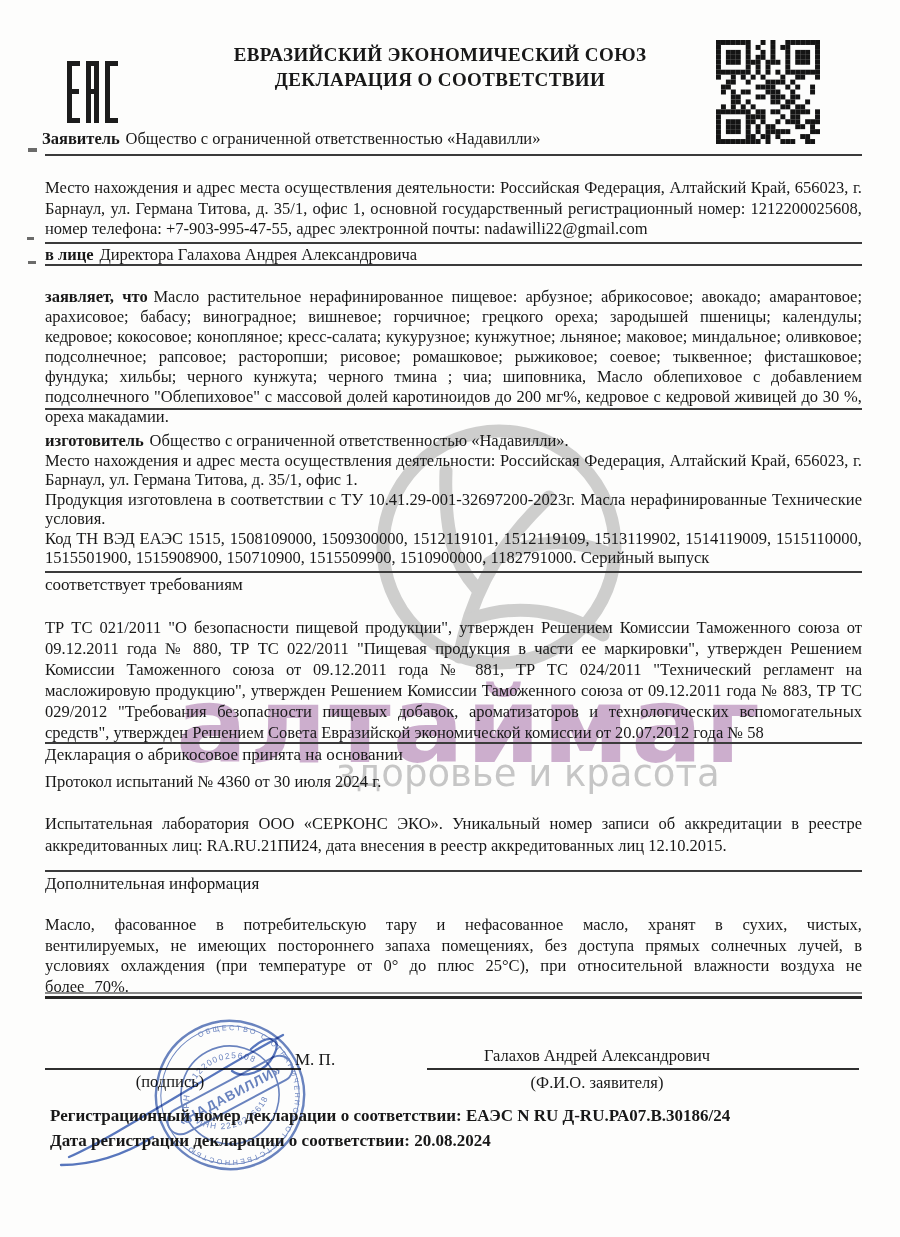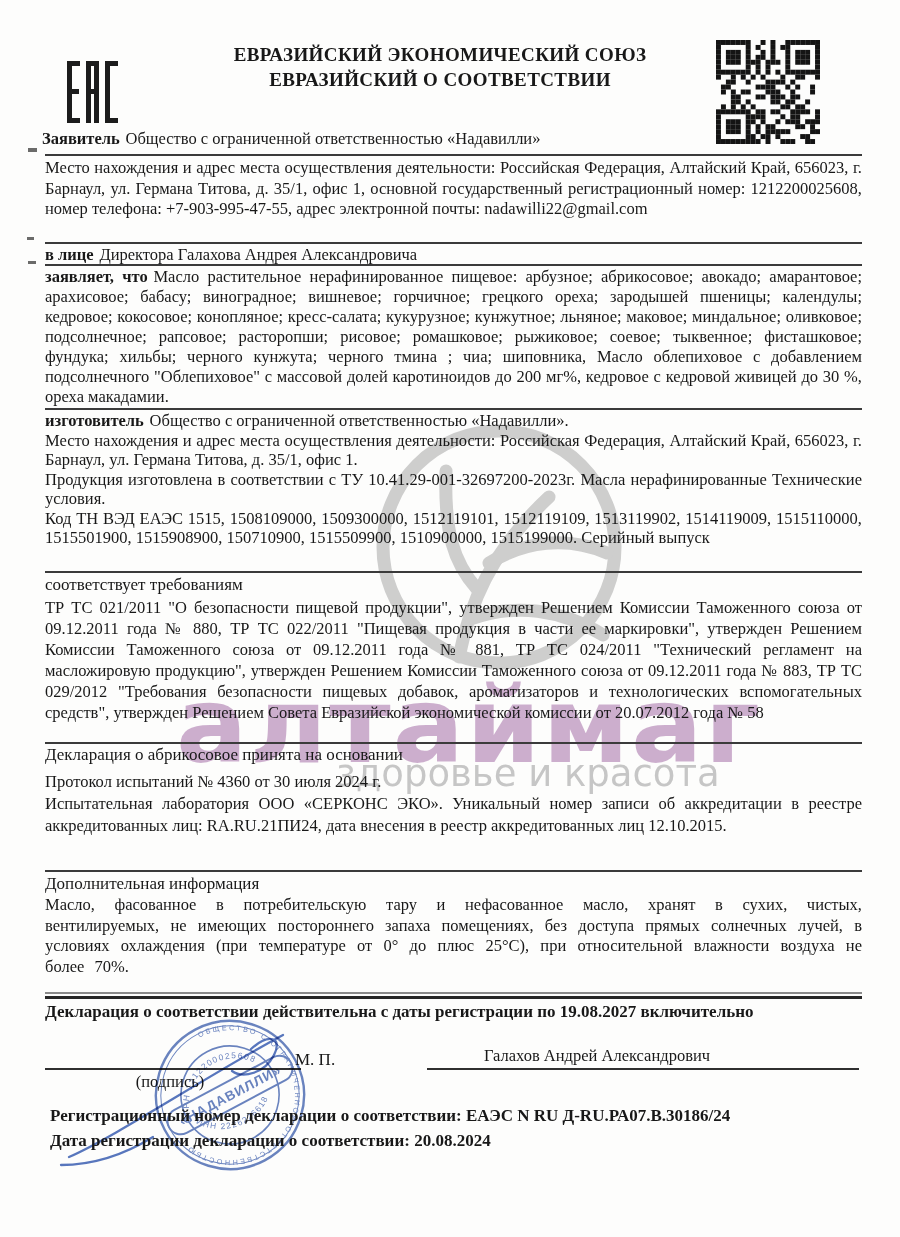--- a/index.html
+++ b/index.html
@@ -2,21 +2,21 @@
 <html><head>
 <meta charset="utf-8">
 <style>
   html,body{margin:0;padding:0;background:#ffffff;}
   .page{position:relative;width:900px;height:1237px;background:#fdfdfc;overflow:hidden;
         font-family:"Liberation Serif","DejaVu Serif",serif;color:#181818;}
   .abs{position:absolute;}
   .hdr-title{left:150px;top:42px;width:580px;text-align:center;font-weight:bold;
              font-size:19px;line-height:25px;letter-spacing:.4px;}
   .para{margin:0;text-align:justify;font-size:16.5px;}
-  .clip{overflow:hidden;}
+  .clip{overflow:hidden;margin-top:20px;}
   .lbl{font-weight:bold;margin-right:.35em;}
   .rule{position:absolute;left:45px;width:817px;height:2px;background:#3b3b3b;}
   .rule.thin{height:1.5px;background:#8a8a8a;}
   .rule.thick{height:3px;background:#262626;}
   .lh20{line-height:20px;} .lh205{line-height:20.5px;} .lh195{line-height:19.5px;}
   .lh21{line-height:21px;} .lh215{line-height:21.5px;}
   .heading{margin:0;font-weight:normal;font-size:17px;}
   .plain{margin:0;font-size:16.5px;}
   .wm-brand{left:176px;top:664px;font-family:"DejaVu Sans",sans-serif;font-weight:bold;
             font-size:106px;color:#701a75;opacity:.34;letter-spacing:2px;white-space:nowrap;}
@@ -49,21 +49,21 @@
   <div class="abs wm wm-tagline">здоровье и красота</div>
 
   <svg class="abs" style="left:67px;top:61px" width="51" height="62" viewBox="0 0 51 62" fill="#1c1c1c">
     <path d="M0 0 H13 V5 H5 V28 H12 V33 H5 V57 H13 V62 H0 Z"></path>
     <path d="M19 0 H32 V62 H27 V33 H24 V62 H19 Z M24 5 V28 H27 V5 Z"></path>
     <path d="M38 0 H51 V5 H43 V57 H51 V62 H38 Z"></path>
   </svg>
 
   <div class="abs hdr-title">
     <div>ЕВРАЗИЙСКИЙ ЭКОНОМИЧЕСКИЙ СОЮЗ</div>
-    <div>ЕВРАЗИЙСКИЙ О СООТВЕТСТВИИ</div>
+    <div>ДЕКЛАРАЦИЯ О СООТВЕТСТВИИ</div>
   </div>
 
   <div class="abs" style="left:716px;top:40px;width:104px;height:104px"><svg width="104" height="104" viewBox="0 0 105 105" fill="#141414">
         <rect x="0" y="0" width="5" height="5"></rect>
         <rect x="5" y="0" width="5" height="5"></rect>
         <rect x="10" y="0" width="5" height="5"></rect>
         <rect x="15" y="0" width="5" height="5"></rect>
         <rect x="20" y="0" width="5" height="5"></rect>
         <rect x="25" y="0" width="5" height="5"></rect>
         <rect x="30" y="0" width="5" height="5"></rect>
@@ -319,21 +319,21 @@
     </p>
   </div>
   <div class="rule" style="top:408px"></div>
 
   <div class="abs clip" style="left:45px;top:411px;width:817px;height:157px">
     <p class="para lh195">
       <b class="lbl">изготовитель</b><span>Общество с ограниченной ответственностью «Надавилли».</span>
     </p>
     <p class="para lh195">Место нахождения и адрес места осуществления деятельности: Российская Федерация, Алтайский Край, 656023, г. Барнаул, ул. Германа Титова, д. 35/1, офис 1.</p>
     <p class="para lh195">Продукция изготовлена в соответствии с ТУ 10.41.29-001-32697200-2023г. Масла нерафинированные Технические условия.</p>
-    <p class="para lh195">Код ТН ВЭД ЕАЭС 1515, 1508109000, 1509300000, 1512119101, 1512119109, 1513119902, 1514119009, 1515110000, 1515501900, 1515908900, 150710900, 1515509900, 1510900000, 1515199000. Серийный выпуск</p>
+    <p class="para lh195">Код ТН ВЭД ЕАЭС 1515, 1508109000, 1509300000, 1512119101, 1512119109, 1513119902, 1514119009, 1515110000, 1515501900, 1515908900, 150710900, 1515509900, 1510900000, 1182791000. Серийный выпуск</p>
   </div>
   <div class="rule" style="top:571px"></div>
 
   <p class="abs heading" style="left:45px;top:575px">соответствует требованиям</p>
   <div class="abs clip" style="left:45px;top:597px;width:817px;height:145px">
     <p class="para lh21">ТР ТС 021/2011 "О безопасности пищевой продукции", утвержден Решением Комиссии Таможенного союза от 09.12.2011 года № 880, ТР ТС 022/2011 "Пищевая продукция в части ее маркировки", утвержден Решением Комиссии Таможенного союза от 09.12.2011 года № 881, ТР ТС 024/2011 "Технический регламент на масложировую продукцию", утвержден Решением Комиссии Таможенного союза от 09.12.2011 года № 883, ТР ТС 029/2012 "Требования безопасности пищевых добавок,  ароматизаторов и технологических вспомогательных средств", утвержден Решением Совета Евразийской экономической комиссии от 20.07.2012 года № 58</p>
   </div>
   <div class="rule" style="top:742px"></div>
 
   <p class="abs heading" style="left:45px;top:745px">Декларация о абрикосовое принята на основании</p>
@@ -344,27 +344,27 @@
   <div class="rule" style="top:870px"></div>
 
   <p class="abs heading" style="left:45px;top:874px">Дополнительная информация</p>
   <div class="abs clip" style="left:45px;top:895px;width:817px;height:84px">
     <p class="para lh205" style="word-spacing:6px">Масло, фасованное в потребительскую тару и нефасованное масло, хранят в сухих, чистых, вентилируемых, не имеющих постороннего запаха помещениях, без доступа прямых солнечных лучей, в условиях охлаждения (при температуре от 0° до плюс 25°С), при относительной влажности воздуха не более 70%.</p>
   </div>
 
   <div class="rule thin" style="top:992px"></div>
   <div class="rule thick" style="top:996px"></div>
 
-  <p class="abs bold-line" style="left:45px;top:1002px">Декларация о соответствии действительна с даты регистрации по 19.08.2027 включительно</p>
 
   <div class="sign-rule" style="left:45px;top:1068px;width:256px"></div>
   <div class="abs sig-caption" style="left:95px;top:1072px;width:150px">(подпись)</div>
   <div class="abs mp" style="left:295px;top:1050px">М. П.</div>
   <div class="abs name-line" style="left:437px;top:1046px;width:320px">Галахов Андрей Александрович</div>
   <div class="sign-rule" style="left:427px;top:1068px;width:432px"></div>
+  <div class="abs sig-caption" style="left:437px;top:1073px;width:320px">(Ф.И.О. заявителя)</div>
 
   <svg class="abs stamp" style="left:145px;top:1003px;opacity:.8" width="180" height="186" viewBox="0 0 180 186">
     <defs>
       <path id="arcOuter" d="M 85 27 A 65 65 0 1 1 84.9 27"></path>
       <path id="arcInTop" d="M 40 112 A 46 46 0 1 1 130 112"></path>
       <path id="arcInBot" d="M 35 86 A 52 52 0 0 0 135 86"></path>
     </defs>
     <g transform="rotate(-28 85 92)" stroke="#4565b2" fill="none">
       <circle cx="85" cy="92" r="74" stroke-width="2.4"></circle>
       <circle cx="85" cy="92" r="69" stroke-width="1"></circle>

